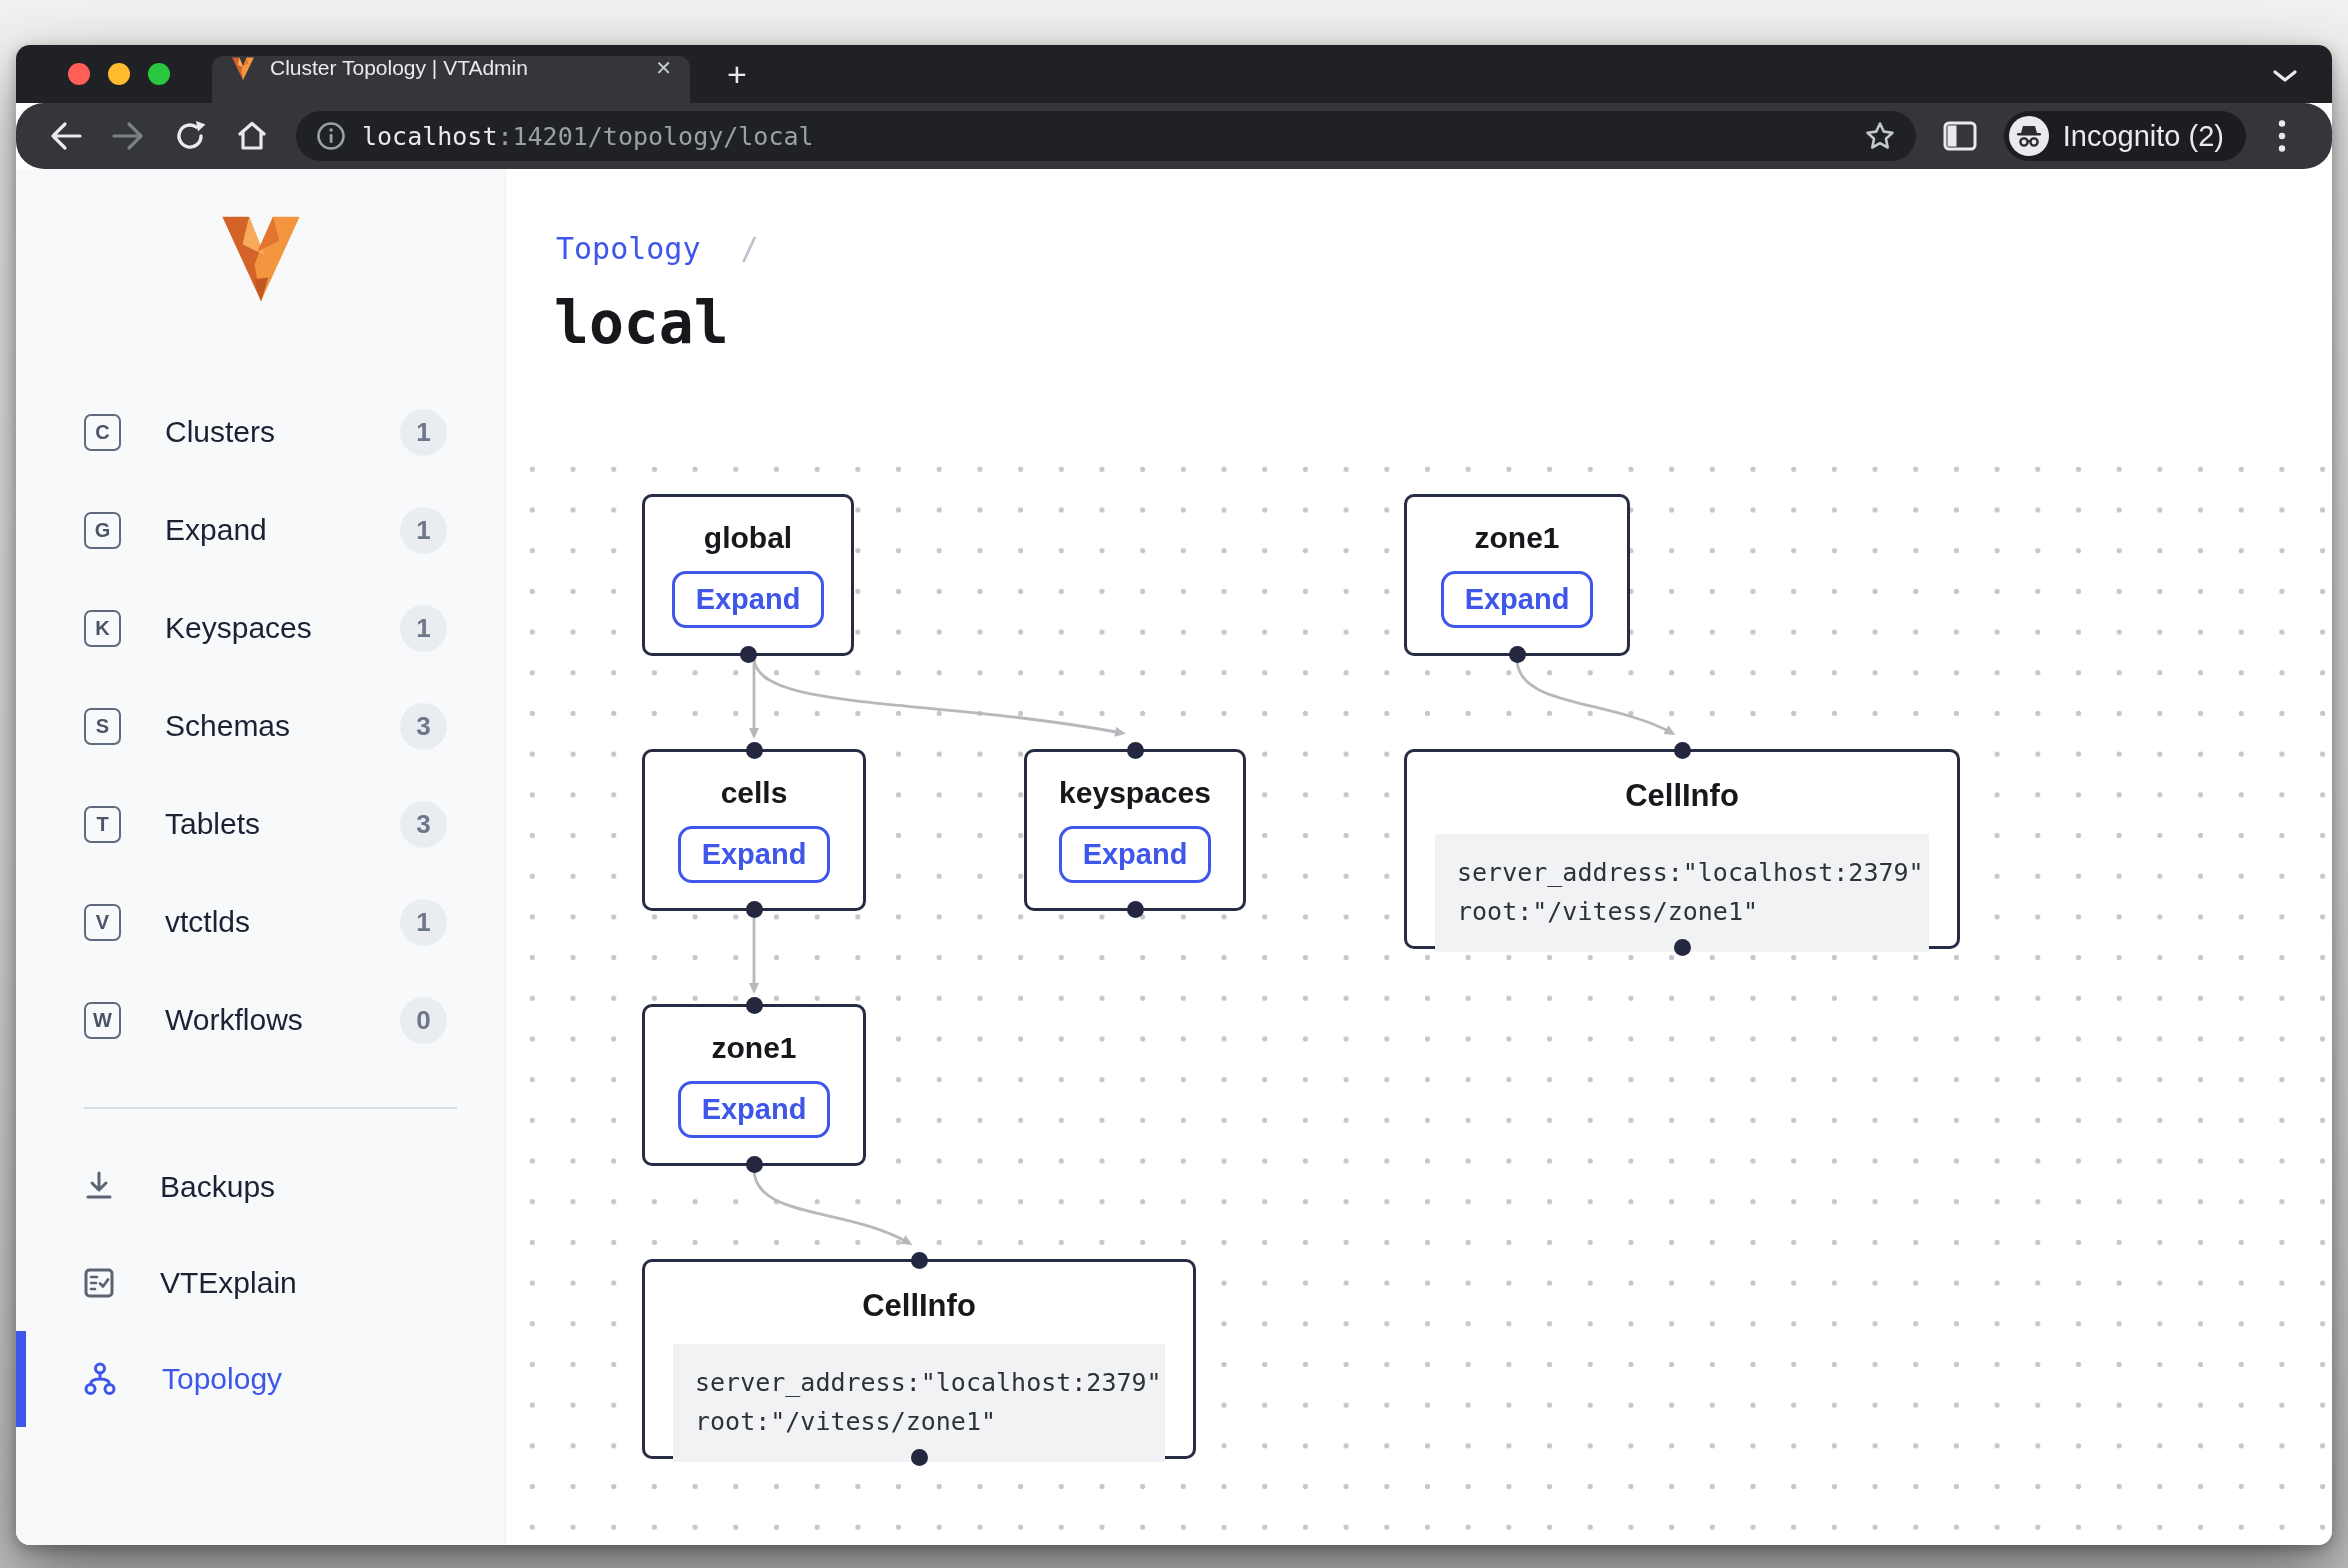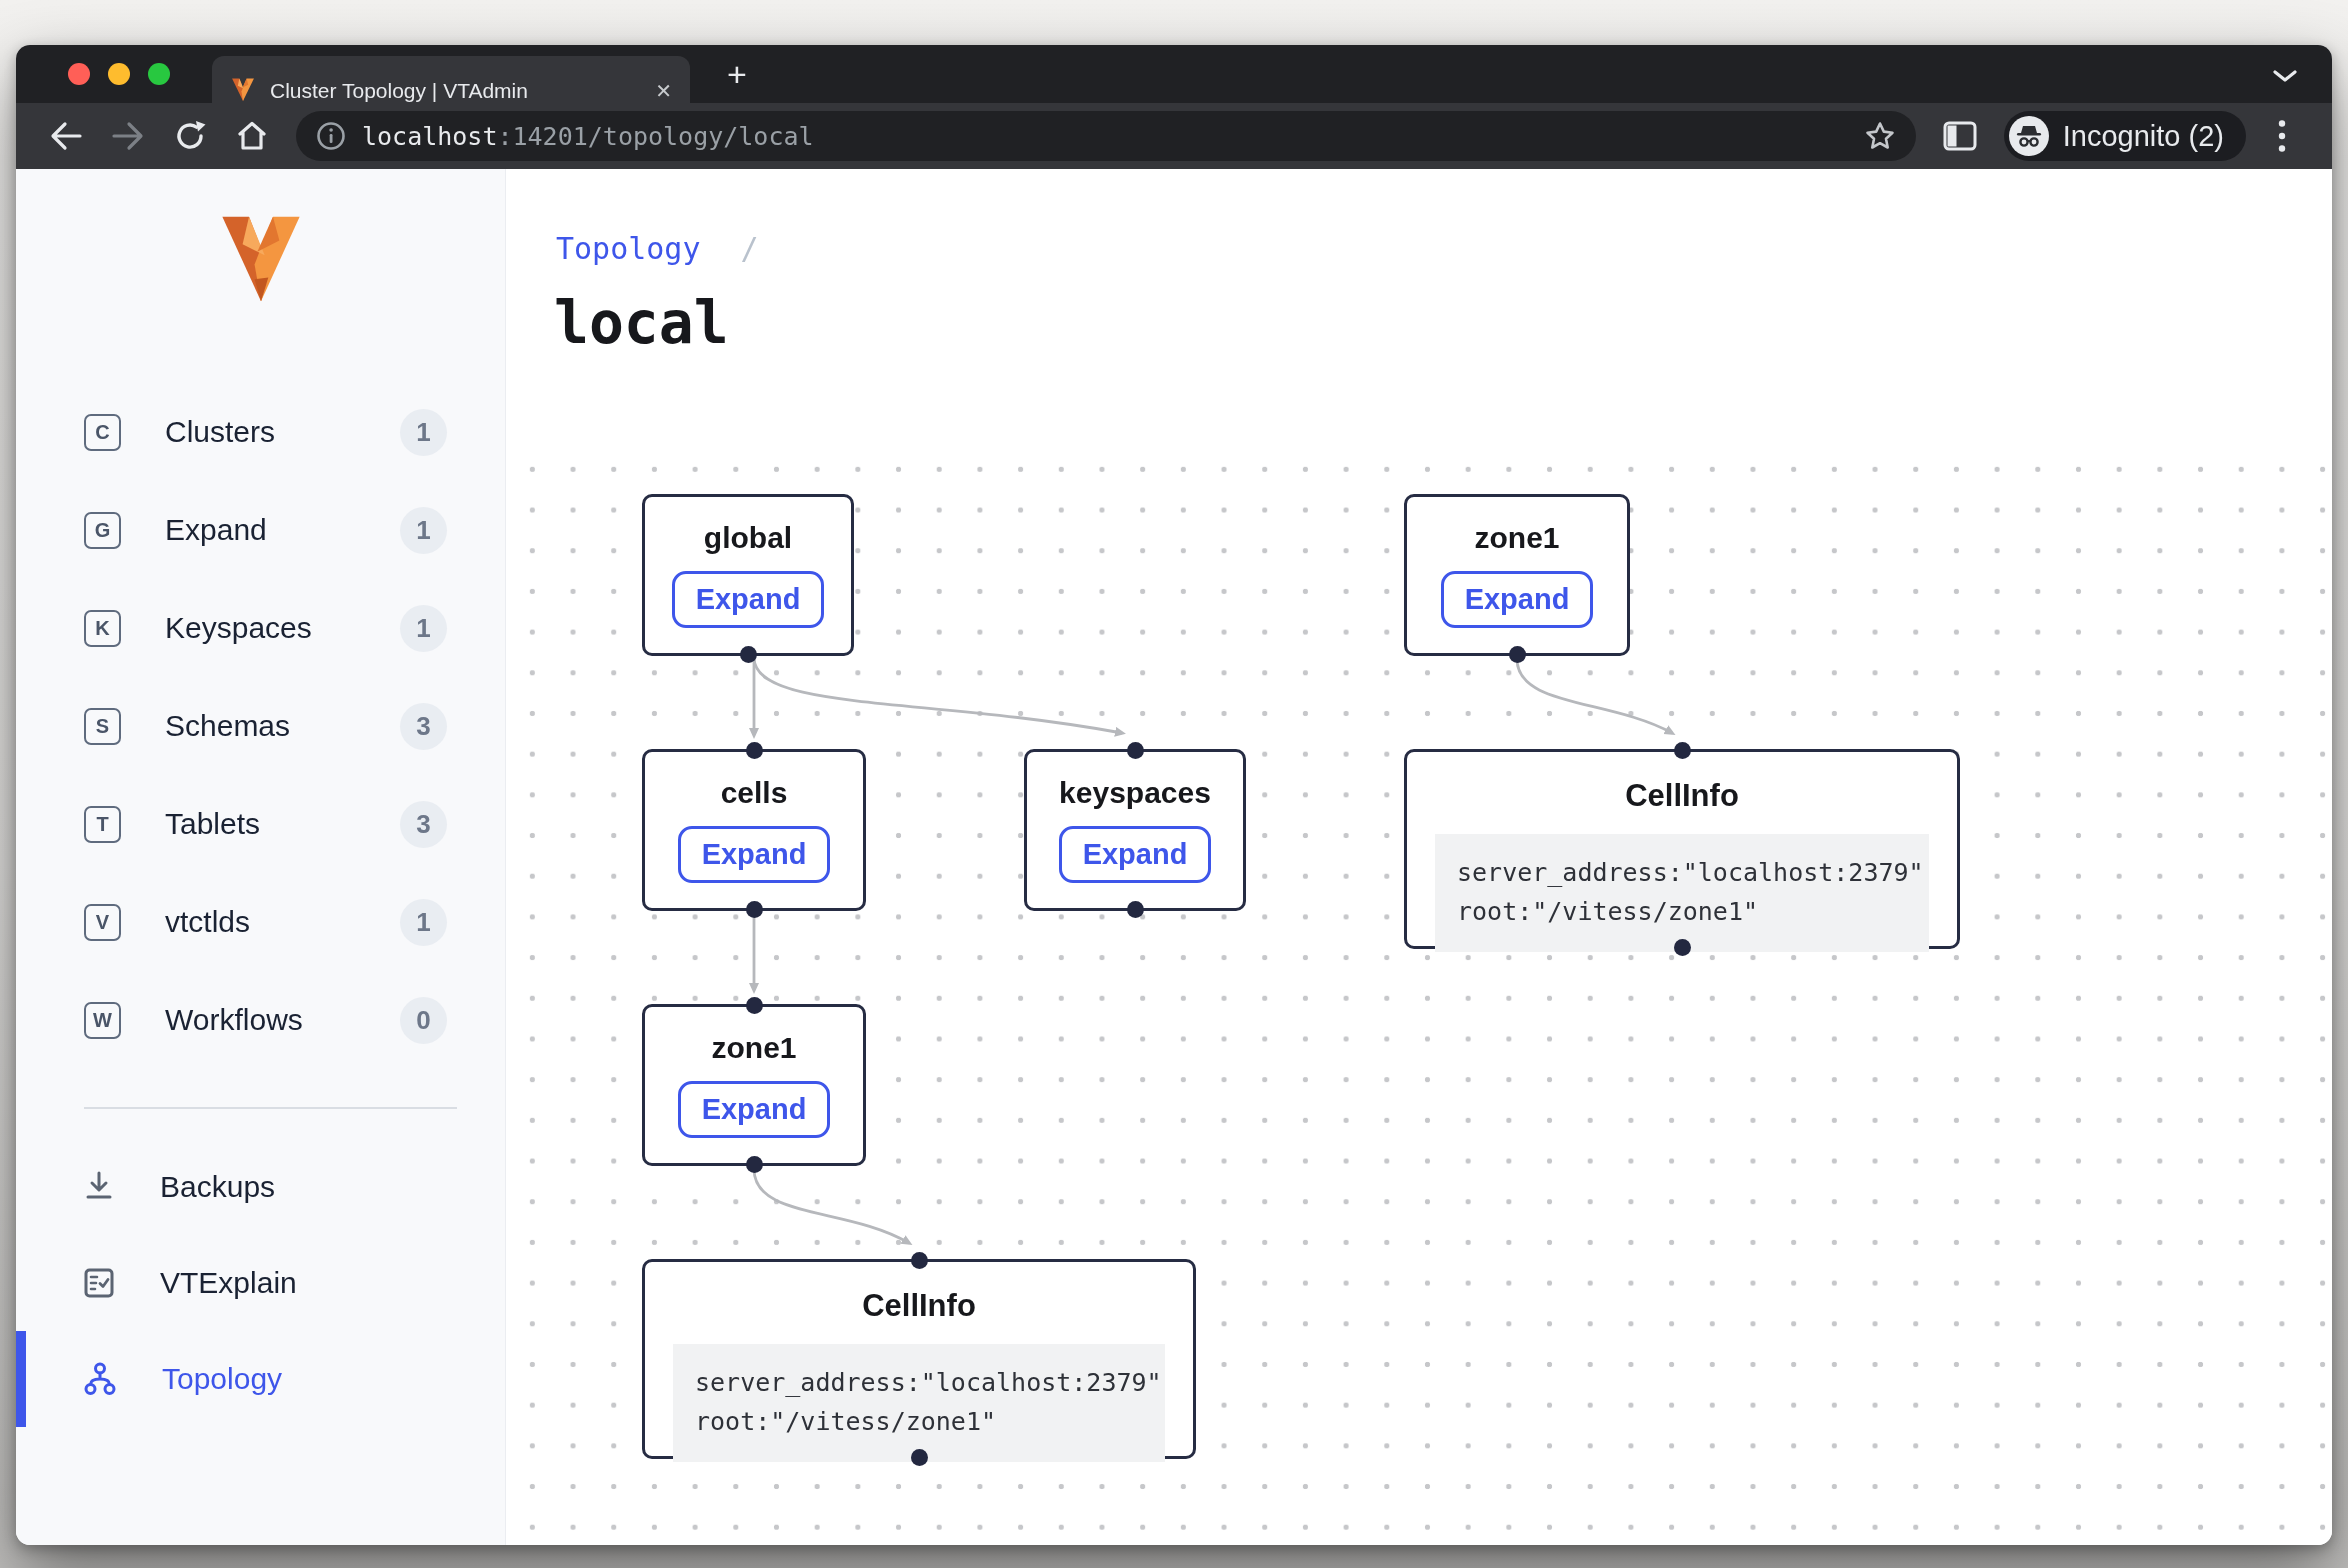--- a/index.html
+++ b/index.html
@@ -20,34 +20,34 @@
   }
 
   
   .tabstrip { position:relative; height:58px; background:#202124; flex:none; }
   .lights { position:absolute; left:52px; top:18px; display:flex; gap:18px; }
   .light { width:22px; height:22px; border-radius:50%; }
   .light.red{ background:#ff5f57; } .light.yellow{ background:#febc2e; } .light.green{ background:#28c840; }
   .tab {
     position:absolute; left:196px; bottom:0; width:478px; height:47px;
     background:#35363a; border-radius:12px 12px 0 0;
-    display:flex; align-items:flex-end; padding:0 18px; color:#e8eaed;
+    display:flex; align-items:flex-start; padding:0 18px; color:#e8eaed;
   }
   .tab .title { font-size:21px; margin-left:14px; white-space:nowrap; flex:1; }
   .tab .close { font-size:20px; color:#c8cbce; margin-left:10px; }
   .newtab {
     position:absolute; left:700px; top:8px; width:42px; height:42px;
     color:#e8eaed; font-size:34px; line-height:42px; text-align:center; font-weight:300;
   }
   .tab-chevron { position:absolute; right:34px; top:24px; }
 
   
   .toolbar {
     height:66px; background:#35363a; flex:none;
-    display:flex; align-items:center; padding:0 24px; gap:10px;
+    display:flex; align-items:center; padding:0 24px; gap:10px;border-radius:28px;
   }
   .tbtn { width:52px; height:52px; display:flex; align-items:center; justify-content:center; flex:none; border-radius:50%; }
   .omnibox {
     flex:1; height:50px; background:#202124; border-radius:25px;
     display:flex; align-items:center; padding:0 20px; margin:0 8px; min-width:0;
   }
   .omnibox .host { color:#e8eaed; font-size:25px; margin-left:16px; }
   .omnibox .rest { color:#9aa0a6; font-size:25px; }
   .omnibox .spacer { flex:1; }
   .incog-chip {

